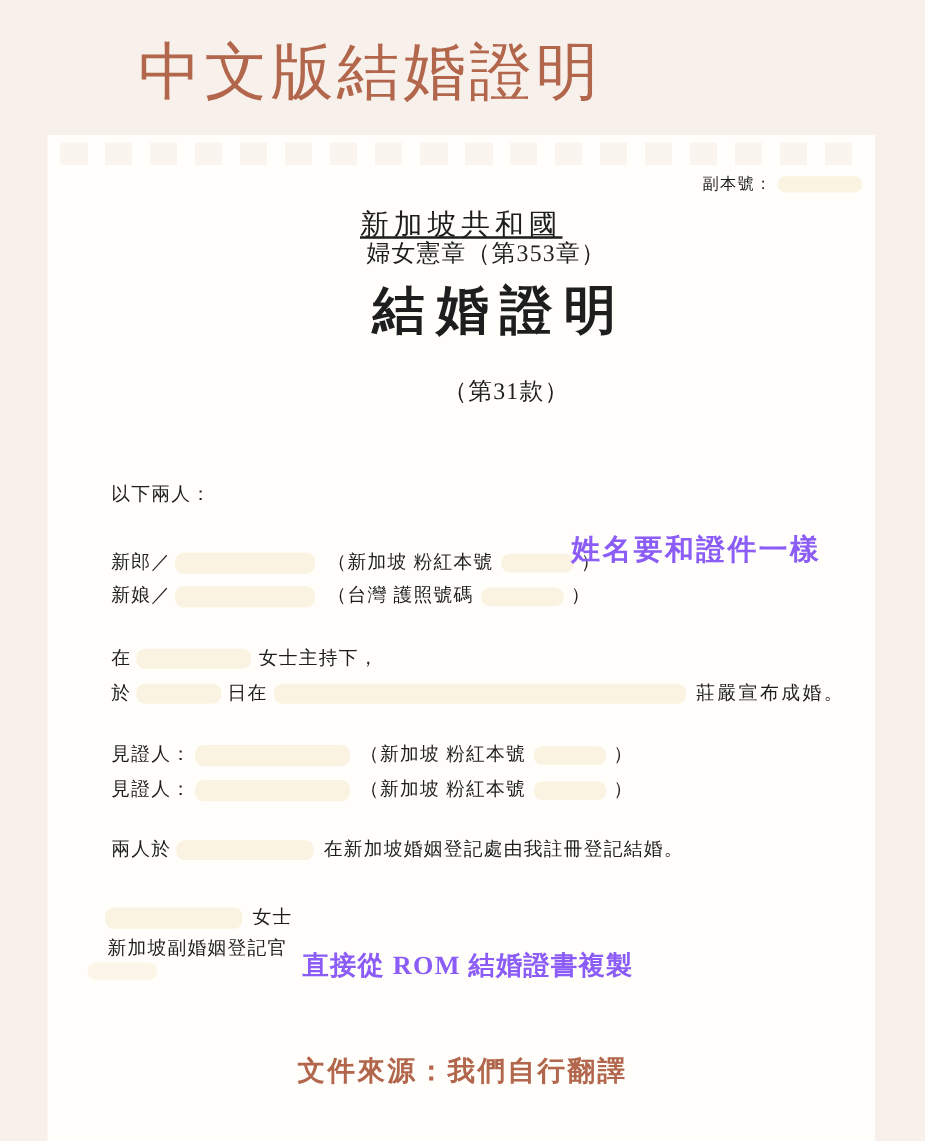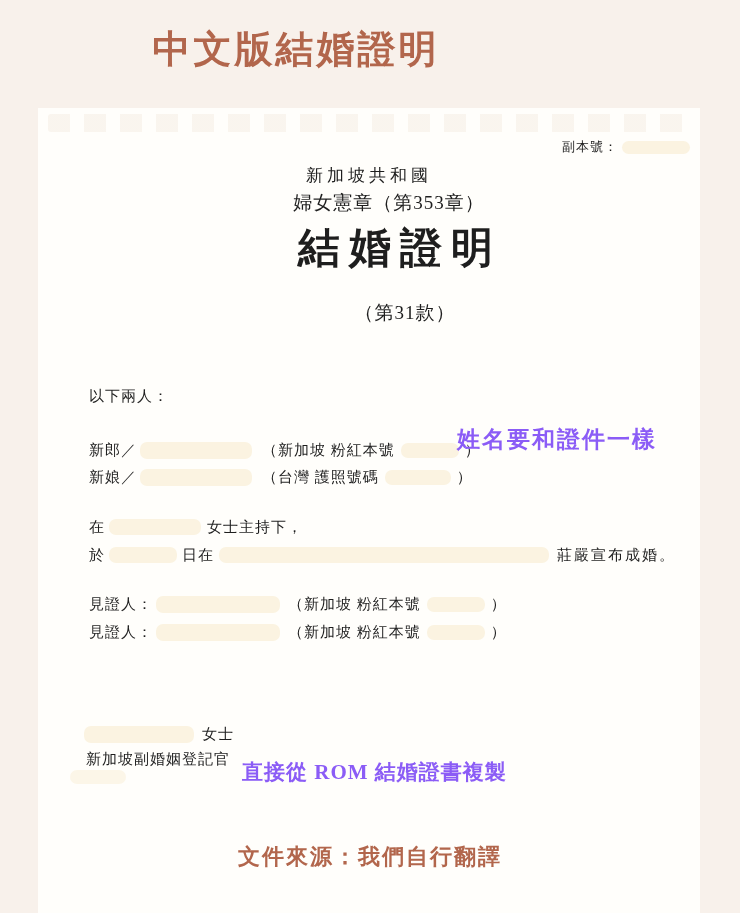--- a/index.html
+++ b/index.html
@@ -8,21 +8,21 @@
     width:740px;height:913px;
     background:#F8F1EB;
     overflow:hidden;
     font-family:"Liberation Serif","DejaVu Serif",serif;
     color:#1E1E1E;
   }
   .page-title{
     position:absolute;top:24px;left:0;width:592px;
     margin:0;text-align:center;
     font-family:"Liberation Sans","DejaVu Sans",sans-serif;
-    font-weight:700;font-size:38px;letter-spacing:3px;
+    font-weight:400;font-size:50px;letter-spacing:3px;
     color:#B2664C;
   }
   .card{
     position:absolute;left:38px;top:108px;
     width:662px;height:848px;
     background:#FFFEFB;
     border-radius:0;
   }
   .watermark-band{
     position:absolute;left:10px;top:6px;right:10px;height:18px;
@@ -47,21 +47,21 @@
   }
   .center{
     position:absolute;left:0;width:662px;
     text-align:center;white-space:nowrap;
   }
   .copy-row{
     position:absolute;top:30px;left:524px;
     display:flex;align-items:center;
     font-size:13px;letter-spacing:1px;
   }
-  .country{top:56px;font-size:17px;letter-spacing:4px;}
+  .country{top:56px;font-size:23px;letter-spacing:4px;text-decoration:underline;}
   .charter{top:82px;font-size:19px;letter-spacing:1px;padding-left:20px;}
   .cert-title{top:112px;font-size:42px;letter-spacing:9px;font-weight:600;margin-left:31px;}
   .section{top:192px;font-size:19px;letter-spacing:1px;padding-left:36px;}
   .annotation{
     position:absolute;
     font-family:Liberation Serif, serif;
     font-weight:700;color:#8b5cf6;white-space:nowrap;
   }
   .annotation.big{font-size:23px;letter-spacing:2px;}
   .annotation.small{font-size:21px;letter-spacing:1px;}
@@ -137,20 +137,25 @@
     </div>
 
     <div class="line" style="top:514px">
       <span>見證人：</span>
       <span class="redact" style="width:124px;height:17px;margin:0 8px 0 3px"></span>
       <span>（新加坡 粉紅本號</span>
       <span class="redact" style="width:58px;height:15px;margin:0 6px"></span>
       <span>）</span>
     </div>
 
+    <div class="line" style="top:562px">
+      <span>兩人於</span>
+      <span class="redact" style="width:110px;height:16px;margin:0 8px 0 4px"></span>
+      <span>在新加坡婚姻登記處由我註冊登記結婚。</span>
+    </div>
 
     <div class="line" style="top:616px;left:32px">
       <span class="redact" style="width:110px;height:17px;margin-right:8px"></span>
       <span>女士</span>
     </div>
 
     <div class="line" style="top:641px;left:34px">新加坡副婚姻登記官</div>
 
     <span class="redact faint" style="position:absolute;left:32px;top:662px;width:56px;height:14px"></span>
 

